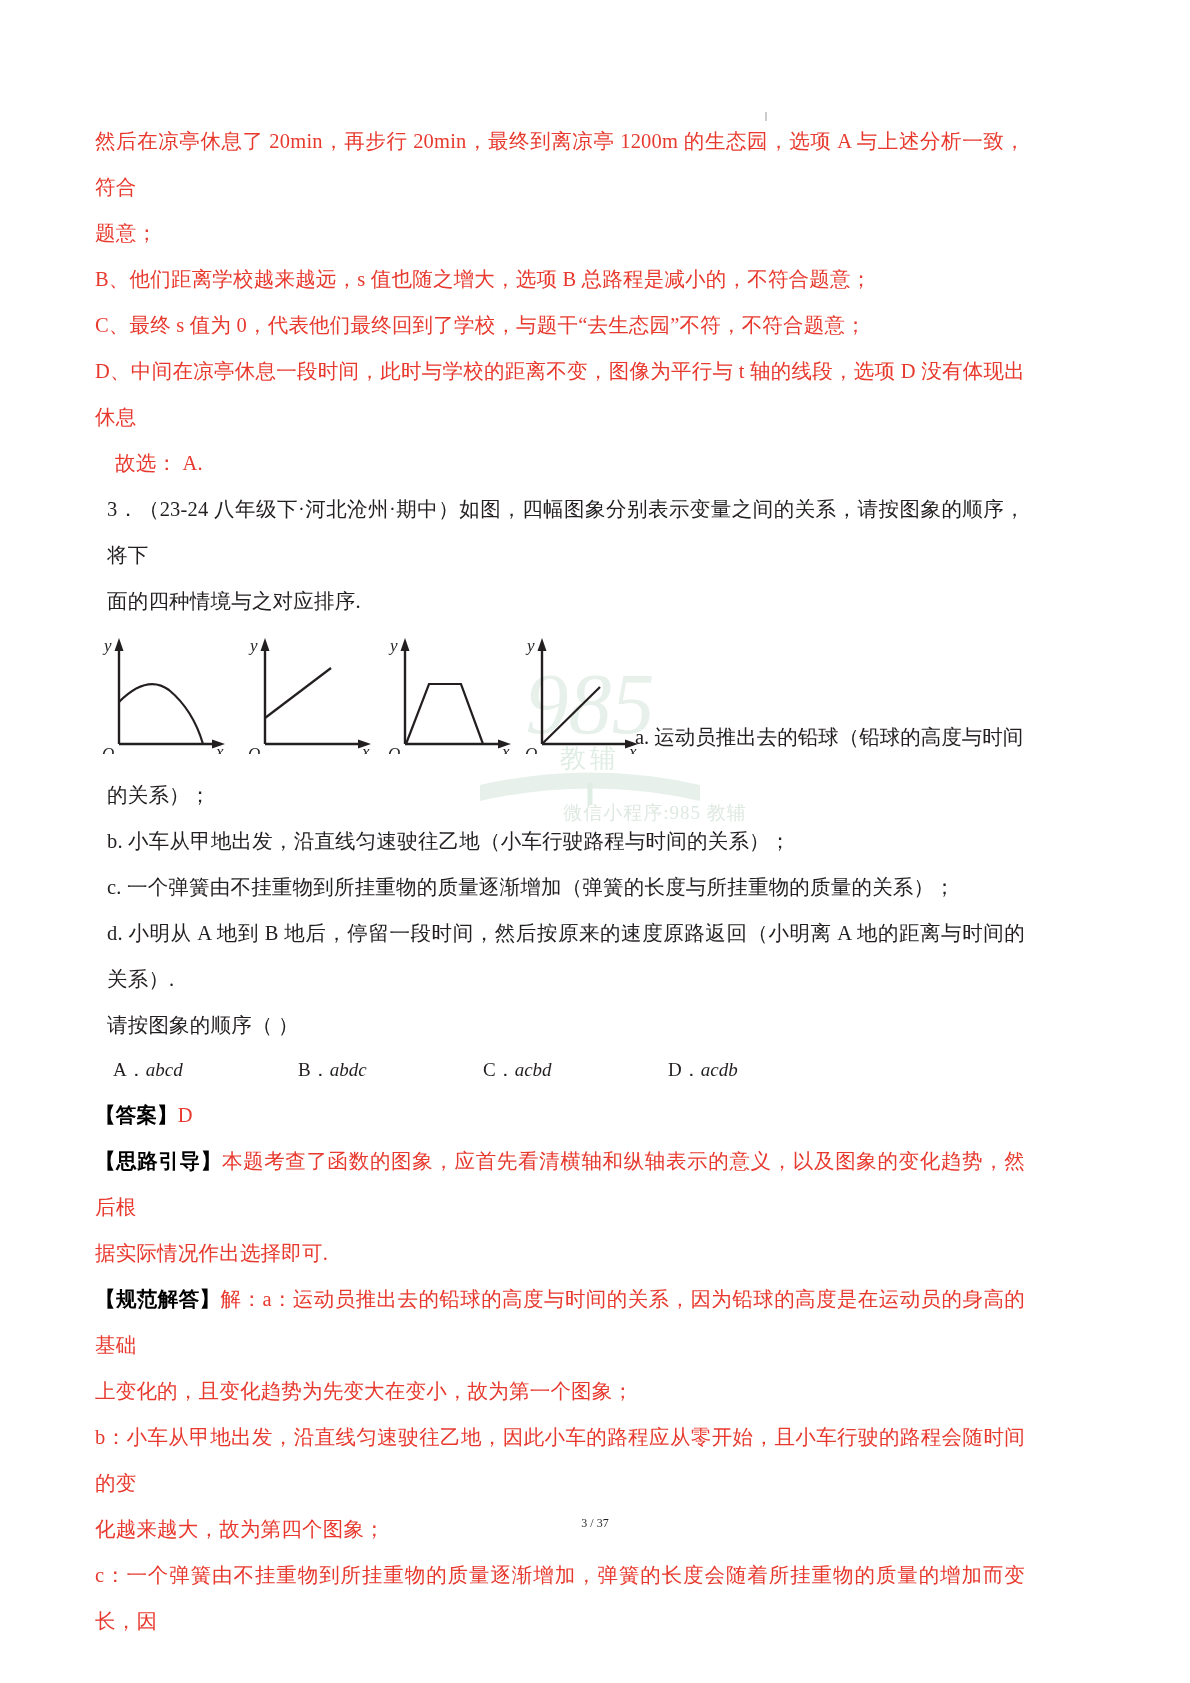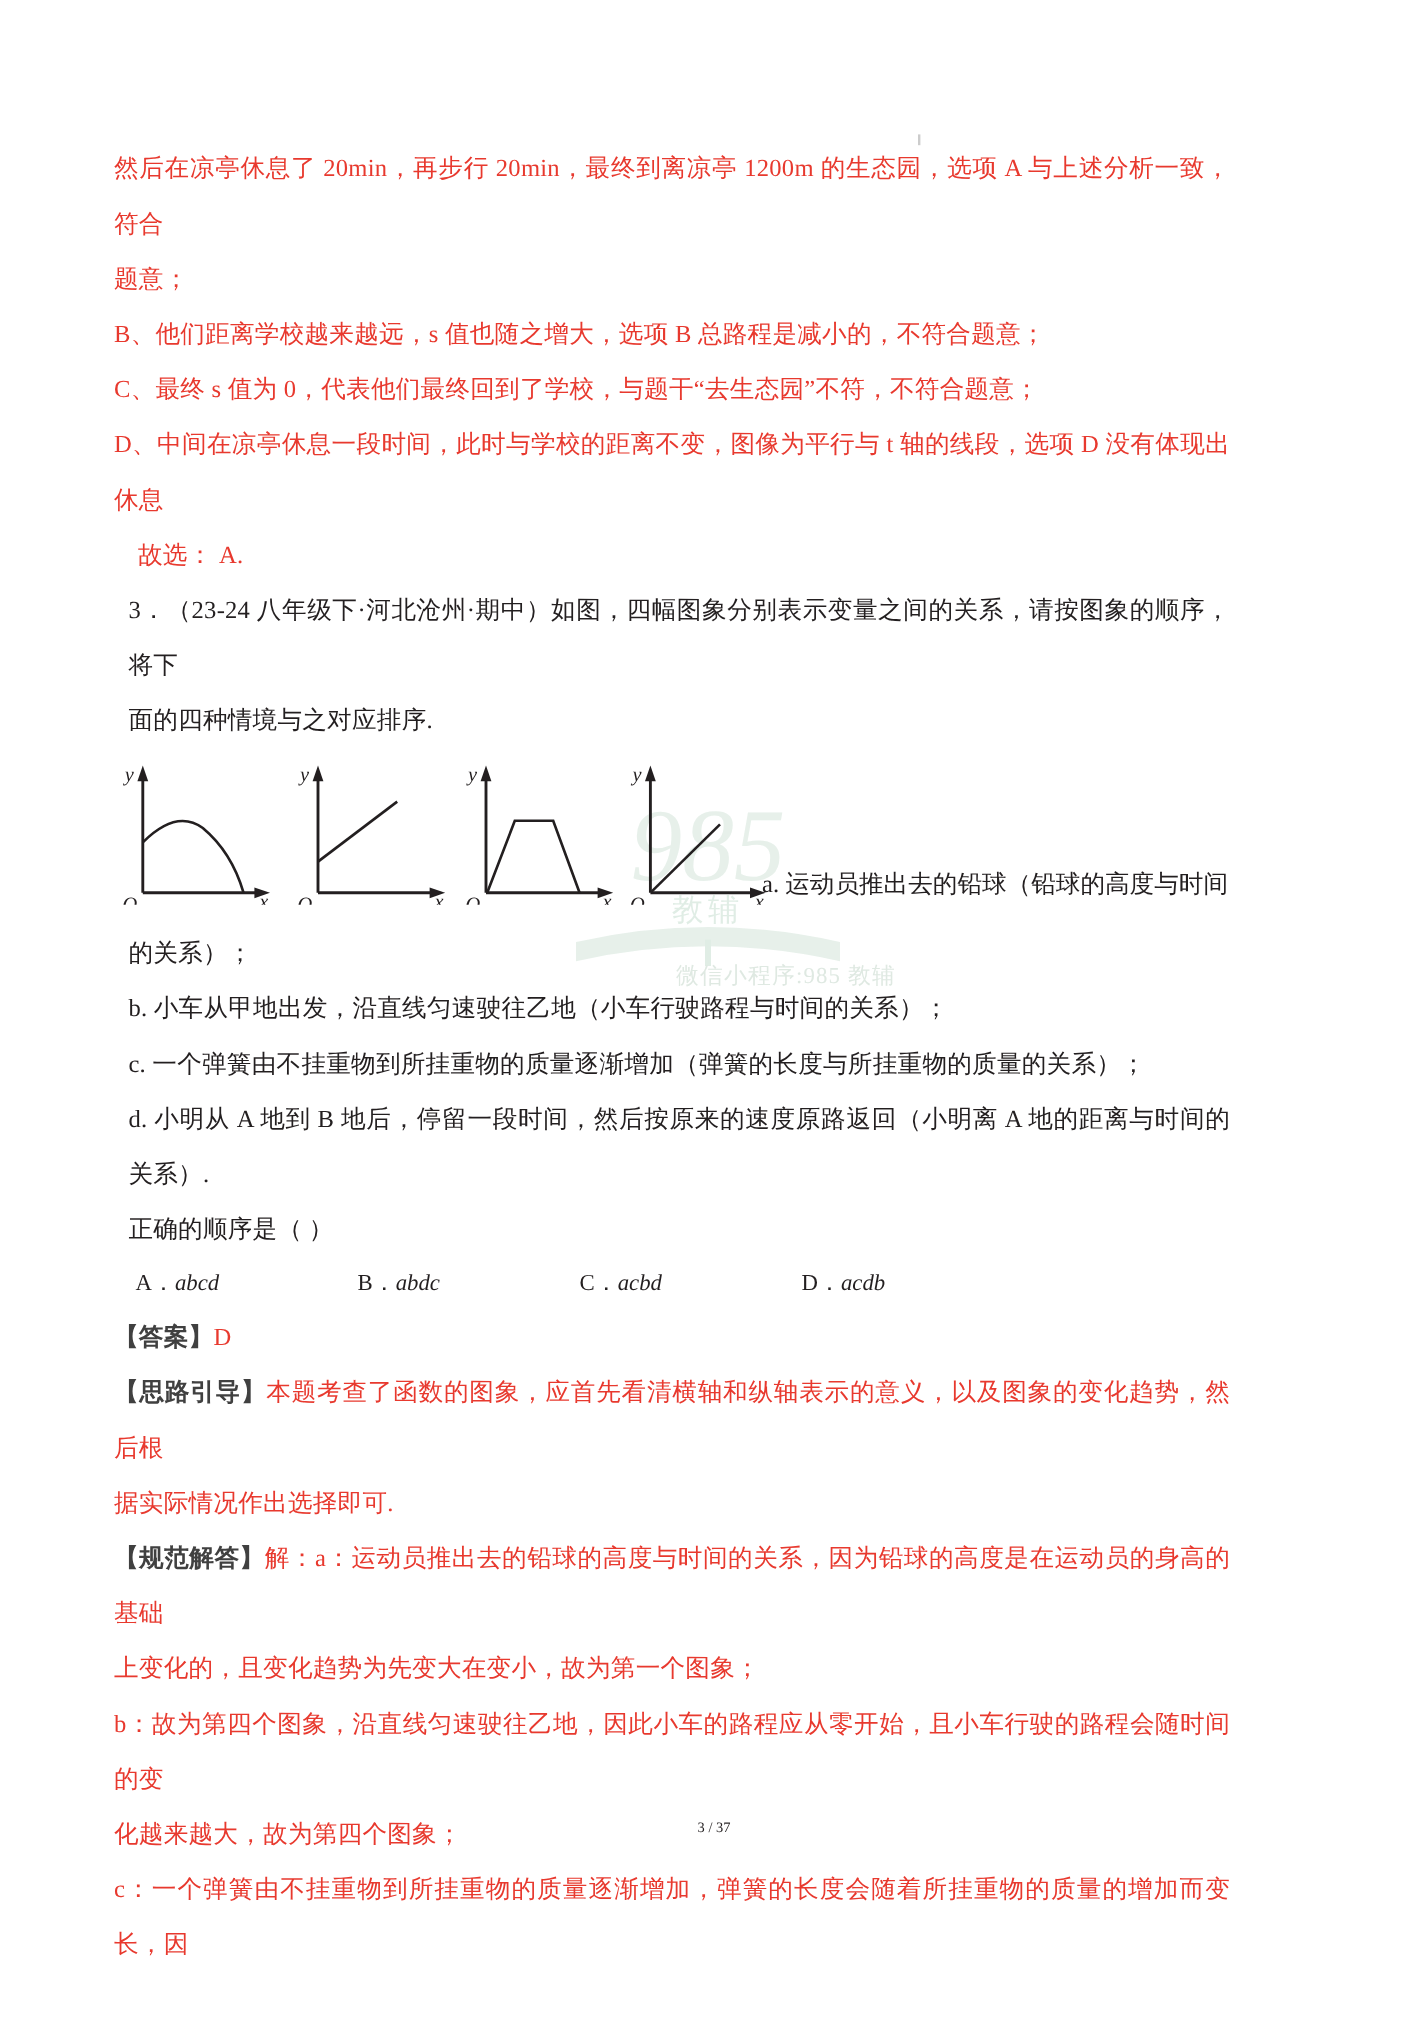--- a/index.html
+++ b/index.html
@@ -68,21 +68,21 @@
     letter-spacing: 0.2px;
   }
   p.black {
     color: #231f20;
     margin-left: 12px;
   }
   .pad-left { padding-left: 20px; }
 
   i.it { font-style: italic; }
   .tagblue {
-    color: #404040;
+    color: #000000;
     font-weight: 600;
   }
   .tag-red { color: #e8392e; }
 
   
   .graphs {
     position: relative;
     height: 140px;
     margin-top: 8px;
     z-index: 3;
@@ -216,21 +216,21 @@
         <text x="5" y="127" font-size="17" font-style="italic" font-family="Liberation Serif, serif" fill="#231f20">O</text>
       </svg>
 
       <div class="tail-a">a. 运动员推出去的铅球（铅球的高度与时间</div>
     </div>
 
     <p class="line black">的关系）；</p>
     <p class="line black">b. 小车从甲地出发，沿直线匀速驶往乙地（小车行驶路程与时间的关系）；</p>
     <p class="line black">c. 一个弹簧由不挂重物到所挂重物的质量逐渐增加（弹簧的长度与所挂重物的质量的关系）；</p>
     <p class="line black">d. 小明从 A 地到 B 地后，停留一段时间，然后按原来的速度原路返回（小明离 A 地的距离与时间的关系）.</p>
-    <p class="line black">正确的顺序是（            ）</p>
+    <p class="line black">请按图象的顺序（            ）</p>
 
     <div class="options">
       <div class="opt">
         <span>A．</span><i class="it">abcd</i>
       </div>
       <div class="opt">
         <span>B．</span><i class="it">abdc</i>
       </div>
       <div class="opt">
         <span>C．</span><i class="it">acbd</i>
@@ -240,21 +240,21 @@
       </div>
     </div>
 
     <p class="line"><span class="tagblue">【答案】</span><span class="tag-red">D</span></p>
 
     <p class="line"><span class="tagblue">【思路引导】</span><span>本题考查了函数的图象，应首先看清横轴和纵轴表示的意义，以及图象的变化趋势，然后根</span></p>
     <p class="line">据实际情况作出选择即可.</p>
 
     <p class="line"><span class="tagblue">【规范解答】</span><span>解：a：运动员推出去的铅球的高度与时间的关系，因为铅球的高度是在运动员的身高的基础</span></p>
     <p class="line">上变化的，且变化趋势为先变大在变小，故为第一个图象；</p>
-    <p class="line">b：故为第四个图象，沿直线匀速驶往乙地，因此小车的路程应从零开始，且小车行驶的路程会随时间的变</p>
+    <p class="line">b：小车从甲地出发，沿直线匀速驶往乙地，因此小车的路程应从零开始，且小车行驶的路程会随时间的变</p>
     <p class="line">化越来越大，故为第四个图象；</p>
     <p class="line">c：一个弹簧由不挂重物到所挂重物的质量逐渐增加，弹簧的长度会随着所挂重物的质量的增加而变长，因</p>
 
   </div>
 
   <div class="footer">3 / 37</div>
 
 </div>
 
 </body></html>

